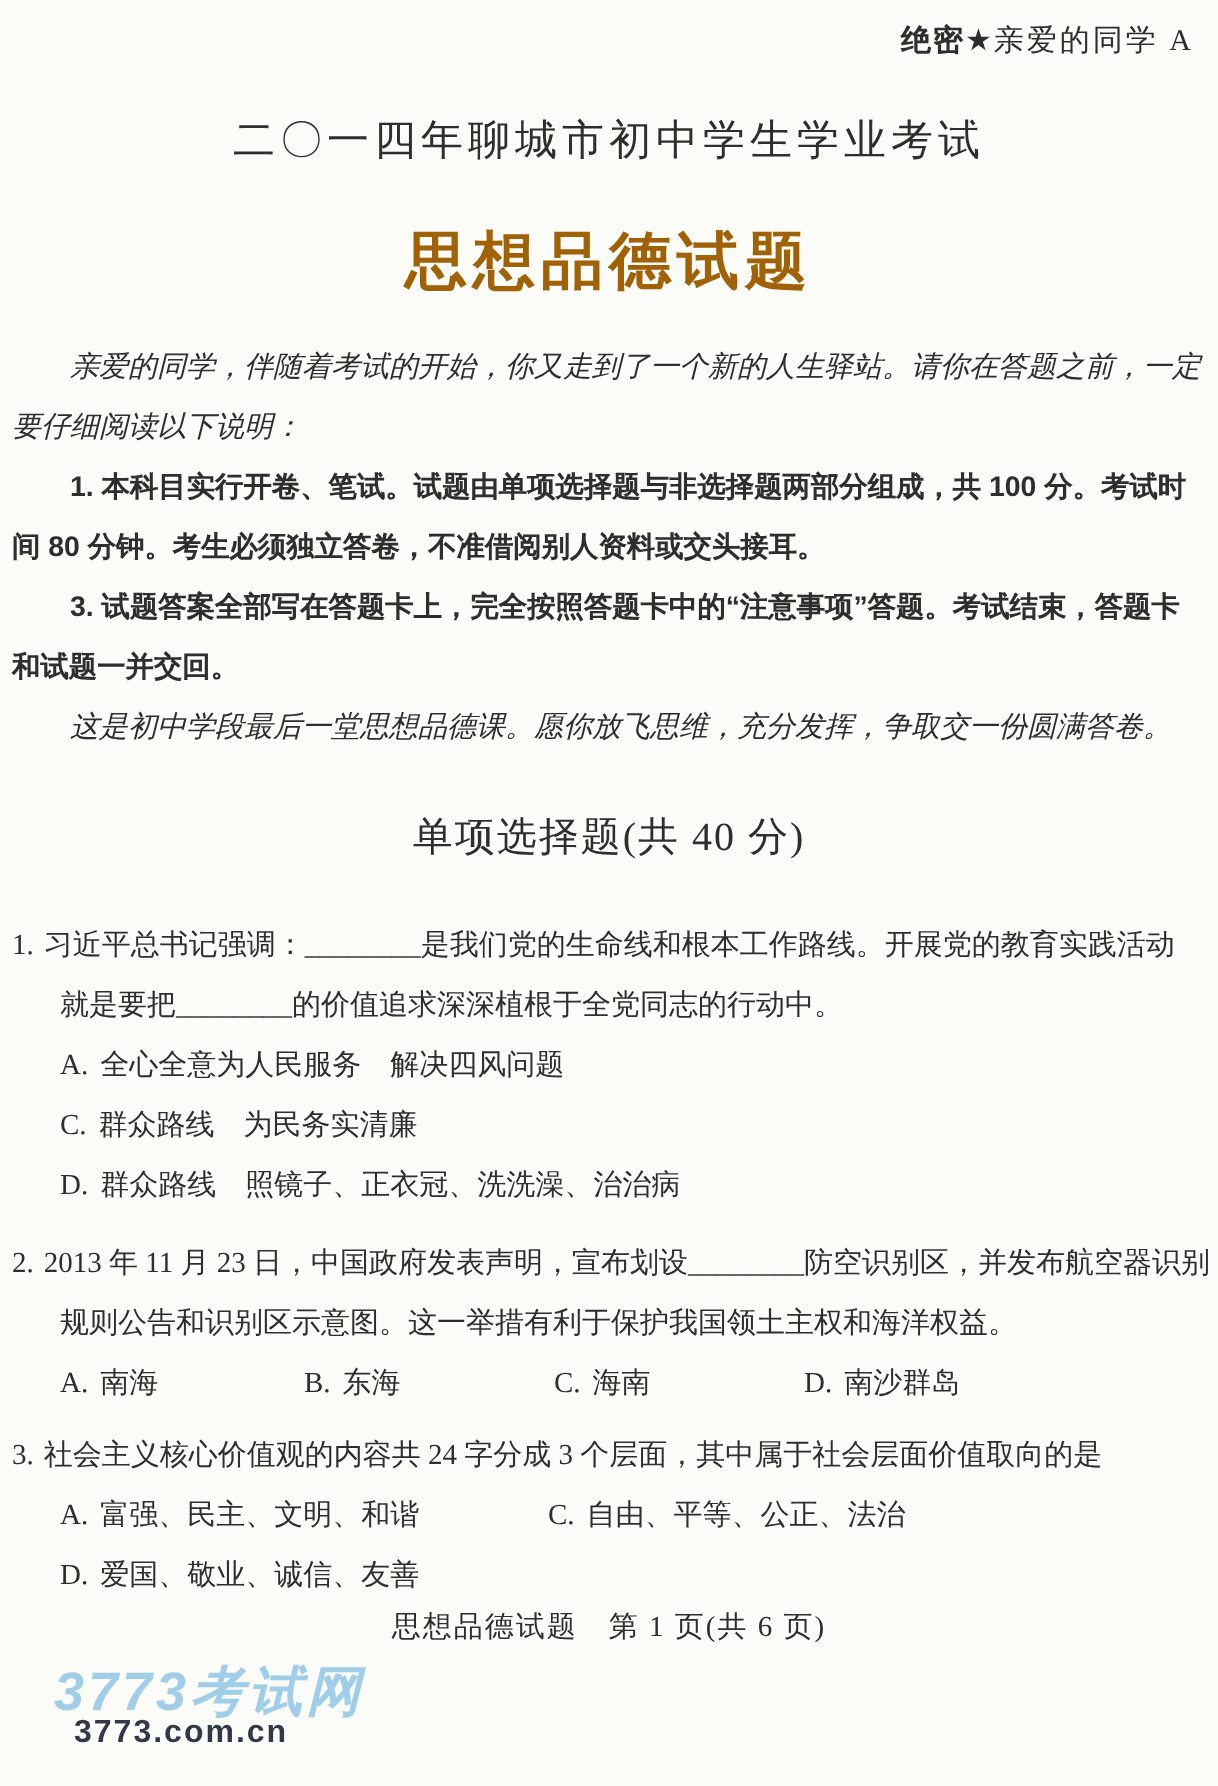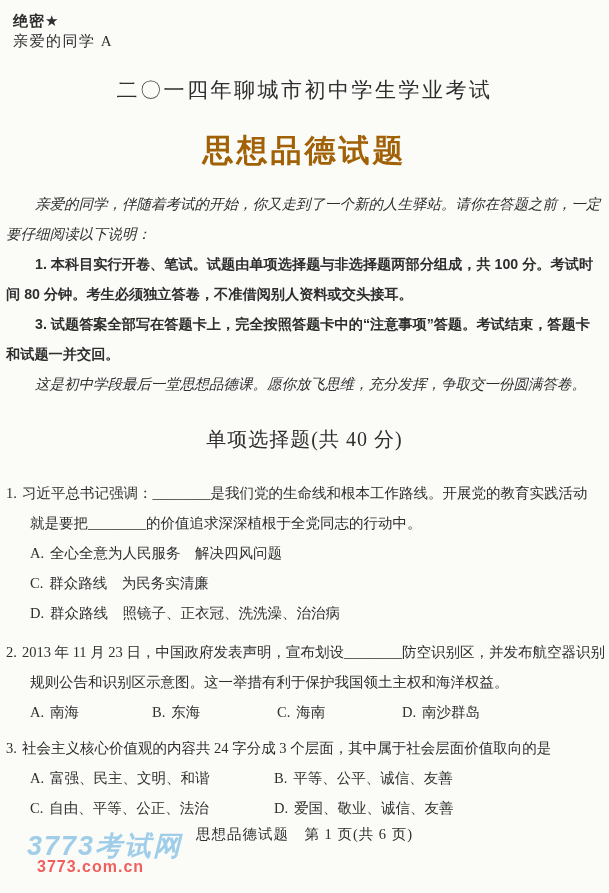--- a/index.html
+++ b/index.html
@@ -9,21 +9,21 @@
     position: relative; overflow: hidden;
     background: #fbfbf8;
     color: #2e2e2e;
     font-family: "Liberation Serif", "DejaVu Serif", serif;
   }
   .content { position: relative; z-index: 1; }
 
   .top-row {
     display: flex; justify-content: flex-end; align-items: flex-start;
     padding: 11px 12px 0 13px;
-    font-size: 15px; line-height: 20px; flex-direction: column;
+    font-size: 15px; line-height: 20px;
   }
   .classification {
     font-family: "Liberation Sans", "DejaVu Sans", sans-serif;
     font-weight: bold; letter-spacing: 1px;
   }
   .paper-type { letter-spacing: 1.5px; }
 
   .exam-title {
     text-align: center; margin-top: 26px;
     font-size: 21px; line-height: 26px; letter-spacing: 2.5px;
@@ -85,21 +85,21 @@
     opacity: 0.85;
   }
 </style>
 </head>
 <body>
 
 <div class="page">
 
   <div class="watermark">
     <span class="wm-name" style="color: rgb(130, 191, 228); margin-left: 21px;">3773考试网</span>
-    <span class="wm-domain" style="color: #ef4444;">3773.com.cn</span>
+    <span class="wm-domain" style="color: #0f172a;">3773.com.cn</span>
   </div>
 
   <div class="content">
 
     <div class="top-row">
       <span class="classification">绝密★</span>
       <span class="paper-type">亲爱的同学 A</span>
     </div>
 
     <div class="exam-title">二〇一四年聊城市初中学生学业考试</div>
@@ -163,23 +163,20 @@
 
       <div class="question q3">
         <div class="line">
           <span class="q-num">3.</span><span>社会主义核心价值观的内容共 24 字分成 3 个层面，其中属于社会层面价值取向的是</span>
         </div>
         <div class="opt-grid">
           <div class="line opt">
             <span class="opt-label">A.</span><span>富强、民主、文明、和谐</span>
           </div>
           <div class="line opt">
-            <span class="opt-label">B.</span><span>平等、公平、诚信、友善</span>
-          </div>
-          <div class="line opt">
             <span class="opt-label">C.</span><span>自由、平等、公正、法治</span>
           </div>
           <div class="line opt">
             <span class="opt-label">D.</span><span>爱国、敬业、诚信、友善</span>
           </div>
         </div>
       </div>
 
     </div>
 

